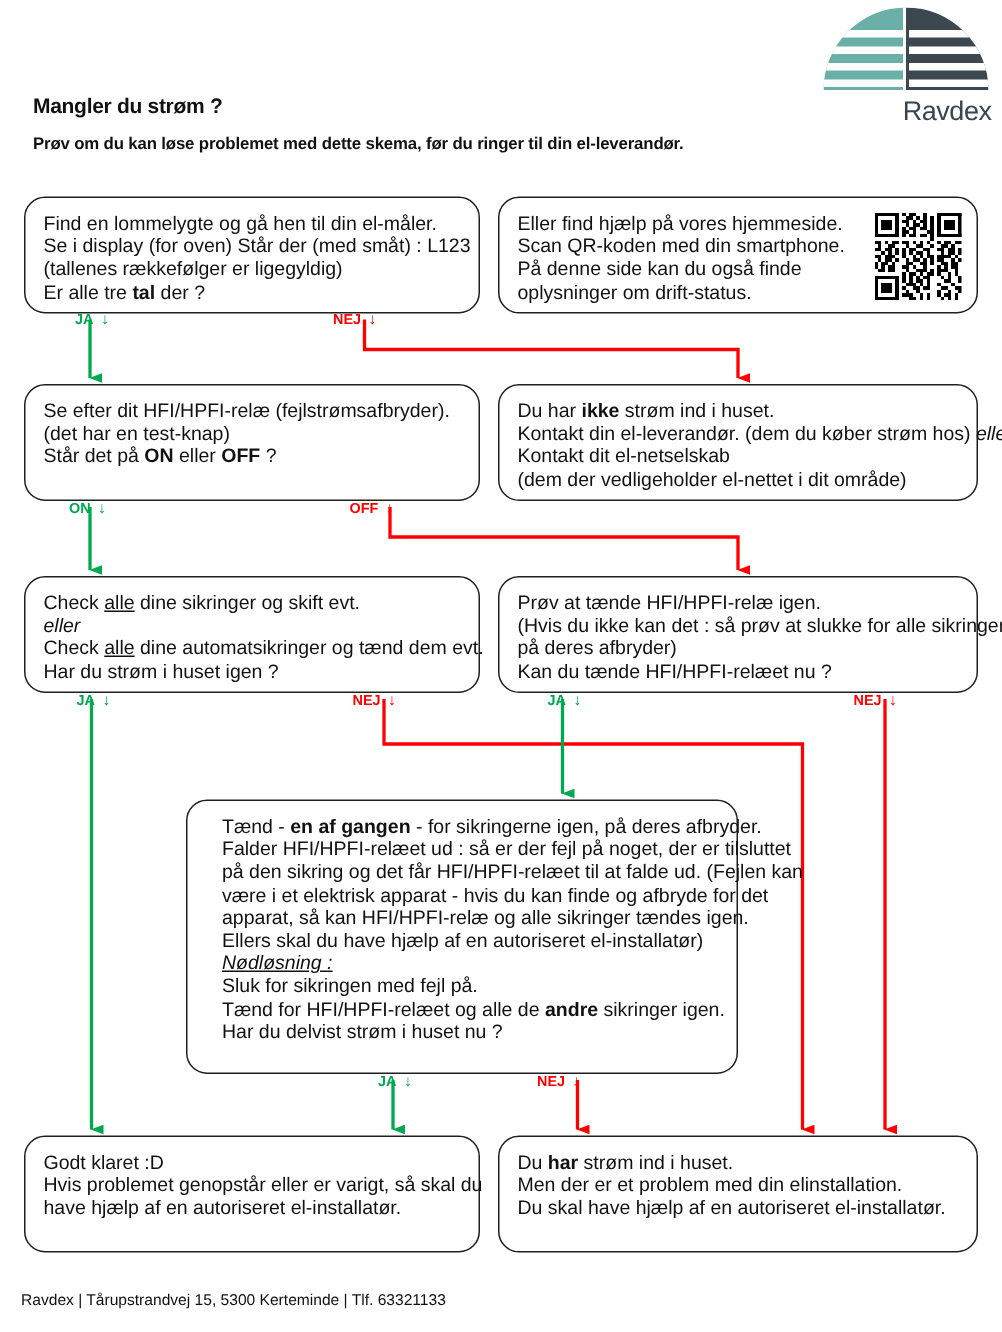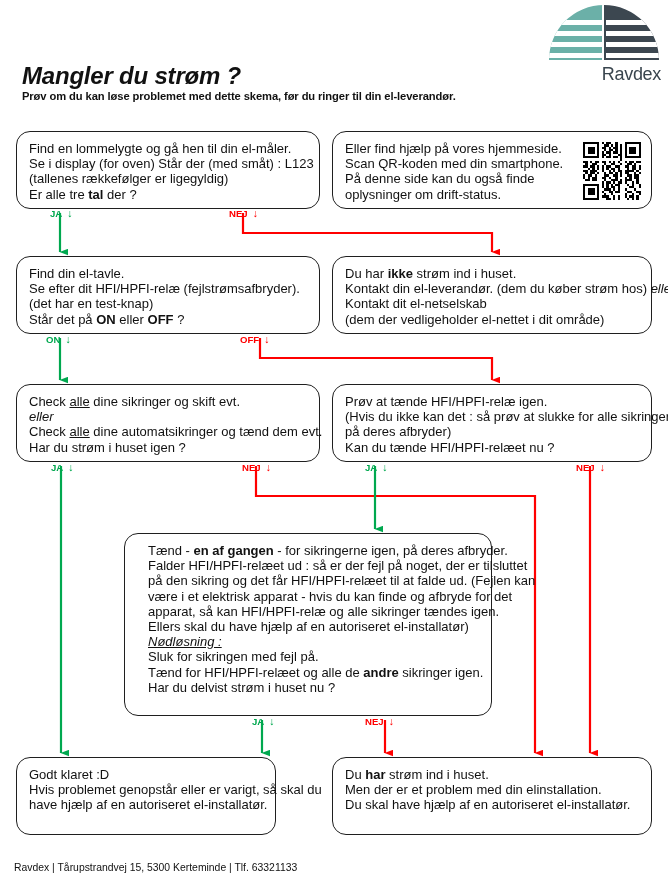--- a/index.html
+++ b/index.html
@@ -28,25 +28,24 @@
     letter-spacing: -0.3px;
     text-align: right;
     line-height: 28px;
     padding-right: 2px;
   }
 
   
   #title {
     position: absolute;
     left: 22px; top: 62px;
-    font-size: 24px;
+    font-size: 14px;
     font-weight: bold;
     color: #111111;
     letter-spacing: -0.2px;
-    font-style: italic;
   }
   #subtitle {
     position: absolute;
     left: 22px; top: 90px;
     font-size: 11.2px;
     font-weight: bold;
     color: #111111;
     letter-spacing: -0.1px;
   }
 
@@ -67,21 +66,21 @@
   .node i { font-style: italic; }
   .node u { text-decoration: underline; }
 
   #node-meter   { left: 16px;  top: 131px; width: 304px; height: 78px; }
   #node-web     { left: 332px; top: 131px; width: 320px; height: 78px; }
   #node-tavle   { left: 16px;  top: 256px; width: 304px; height: 78px; }
   #node-nopower { left: 332px; top: 256px; width: 320px; height: 78px; }
   #node-fuses   { left: 16px;  top: 384px; width: 304px; height: 78px; }
   #node-hfi     { left: 332px; top: 384px; width: 320px; height: 78px; }
   #node-onebyone{ left: 124px; top: 533px; width: 368px; height: 183px; padding-left: 23px; }
-  #node-ok      { left: 16px;  top: 757px; width: 260px; height: 78px; }
+  #node-ok      { left: 16px;  top: 757px; width: 304px; height: 78px; }
   #node-problem { left: 332px; top: 757px; width: 320px; height: 78px; }
 
   #node-web .web-text { width: 212px; }
   #qr-code {
     position: absolute;
     right: 10px; top: 10px;
     width: 58px; height: 58px;
     image-rendering: pixelated;
   }
 
@@ -98,21 +97,21 @@
   .edge-label {
     position: absolute;
     font-size: 9.6px;
     font-weight: bold;
     z-index: 4;
     white-space: nowrap;
     line-height: 11px;
   }
   .edge-label .glyph { font-weight: normal; font-size: 10.5px; padding-left: 5px; }
   .lbl-yes { color: #00a84f; margin-left: 8px; }
-  .lbl-no  { color: #ff0000; margin-left: 7px; }
+  .lbl-no  { color: #ff0000; }
 
   
   #footer {
     position: absolute;
     left: 14px; top: 862px;
     font-size: 10.4px;
     color: #111111;
   }
 </style>
 </head>
@@ -361,21 +360,20 @@
       <rect x="11" y="24" width="1" height="1"></rect>
         <rect x="13" y="24" width="1" height="1"></rect>
       <rect x="19" y="24" width="1" height="1"></rect>
         <rect x="21" y="24" width="1" height="1"></rect>
       <rect x="8" y="10" width="1" height="1"></rect>
     </g>
   </svg>
 </div>
 
 <div class="node" id="node-tavle">
-  <p>Find din el-tavle.</p>
   <p>Se efter dit HFI/HPFI-relæ (fejlstrømsafbryder).</p>
   <p>(det har en test-knap)</p>
   <p>Står det på <b>ON</b> eller <b>OFF</b> ?</p>
 </div>
 
 <div class="node" id="node-nopower">
   <p>Du har <b>ikke</b> strøm ind i huset.</p>
   <p>Kontakt din el-leverandør. (dem du køber strøm hos)  <i>eller</i></p>
   <p>Kontakt dit el-netselskab</p>
   <p>(dem der vedligeholder el-nettet i dit område)</p>

